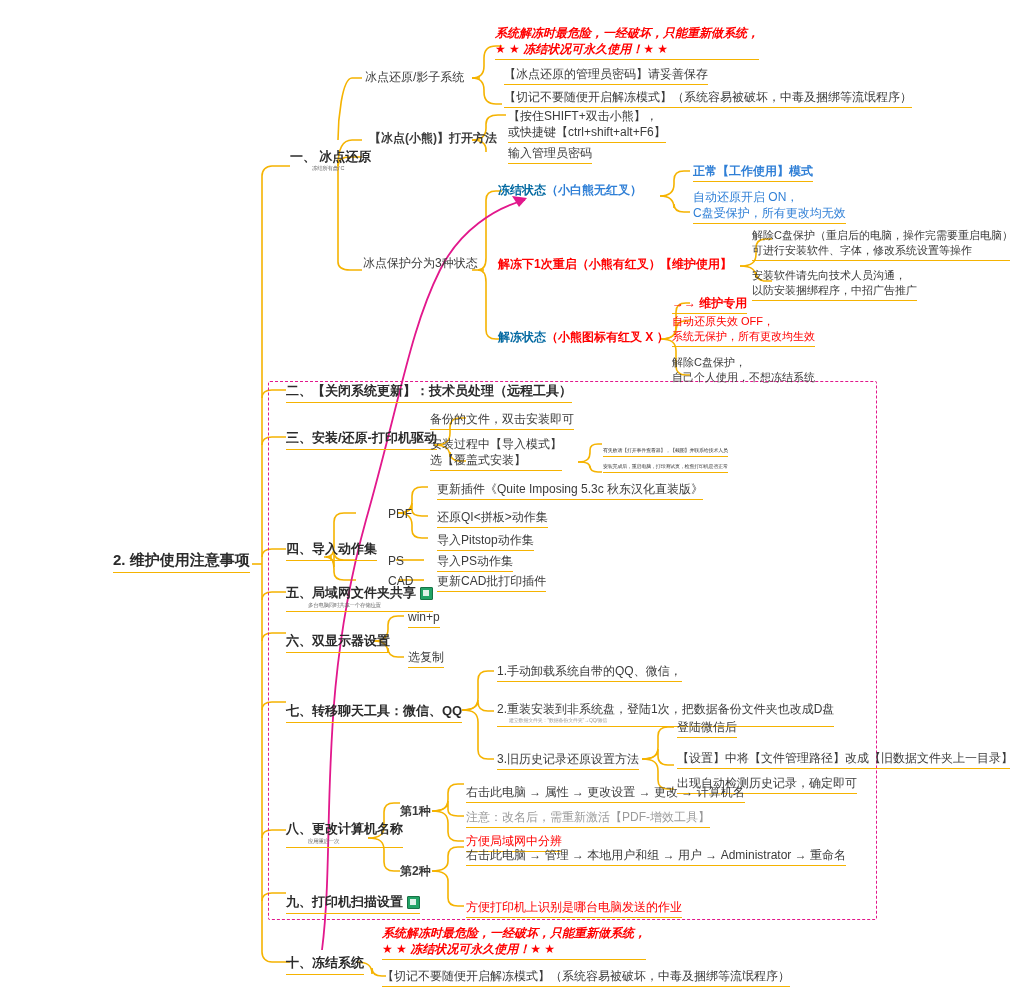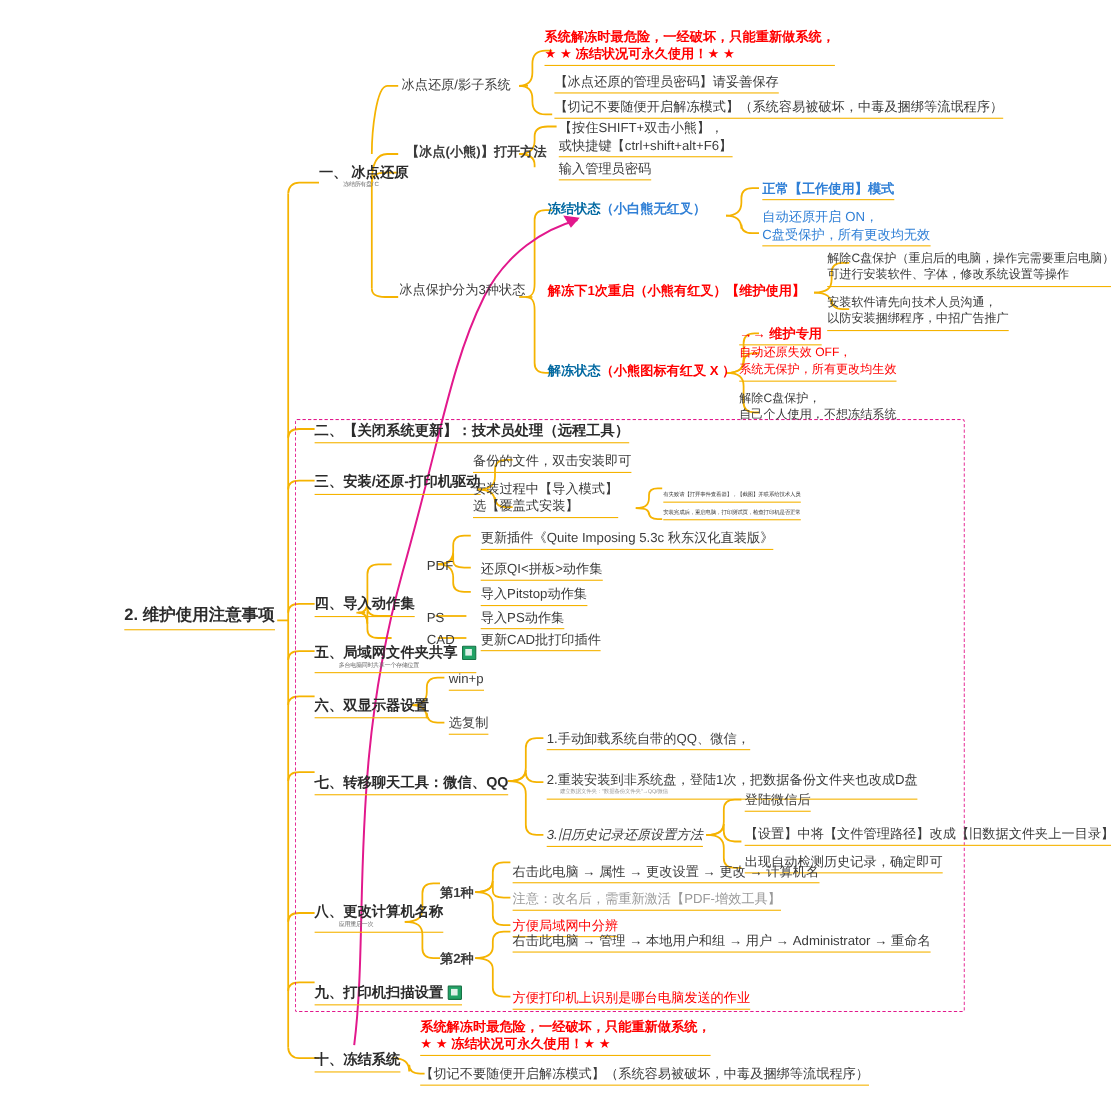--- a/index.html
+++ b/index.html
@@ -10,21 +10,21 @@
   }
   #stage{position:relative;width:1010px;height:999px;}
   svg#wires{position:absolute;left:0;top:0;width:1010px;height:999px;pointer-events:none;}
   .node{position:absolute;white-space:nowrap;line-height:1.35;}
   .u{border-bottom:1.6px solid #F5B301;padding-bottom:2px;}
   .t-black{color:#0369a1;text-align:right;}
   .t-grey{color:#9a9a9a;}
   .t-red{color:#ff0000;}
   .t-blue{color:#2f7fd6;}
   .b{font-weight:bold;}
-  .i{}
+  .i{font-style:italic;}
   .fs5{font-size:5px;letter-spacing:-0.2px;}
   .fs11{font-size:11px;}
   .fs12{font-size:12px;}
   .root{
     font-size:15px;font-weight:bold;color:#2b2b2b;
   }
   .sec{font-size:13px;font-weight:bold;color:#2b2b2b;}
   .sub{font-size:5.5px;color:#6b6b6b;letter-spacing:-0.3px;}
   .greenicon{
     display:inline-block;width:11px;height:11px;vertical-align:middle;
@@ -295,21 +295,21 @@
   <div class="node sec t-red u" style="left:286px;top:702px;">
     <span>七、</span><span>转移聊天工具：微信、QQ</span>
   </div>
   <div class="node fs12 u" style="left:497px;top:663px;">
     <span>1.手动卸载系统自带的QQ、微信，</span>
   </div>
   <div class="node u" style="left:497px;top:701px;">
     <div class="fs12">2.重装安装到非系统盘，登陆1次，把数据备份文件夹也改成D盘</div>
     <div class="fs5 t-grey" style="margin-left:12px;">建立数据文件夹："数据备份文件夹"→QQ/微信</div>
   </div>
-  <div class="node fs12 u" style="left:497px;top:751px;font-style:italic;">
+  <div class="node fs12 u" style="left:497px;top:751px;">
     <span>3.旧历史记录还原设置方法</span>
   </div>
   <div class="node fs12 u" style="left:677px;top:719px;">
     <span>登陆微信后</span>
   </div>
   <div class="node fs12 u" style="left:677px;top:750px;">
     <span>【设置】中将【文件管理路径】改成【旧数据文件夹上一目录】，</span>
   </div>
   <div class="node fs12 u" style="left:677px;top:775px;">
     <span>出现自动检测历史记录，确定即可</span>

